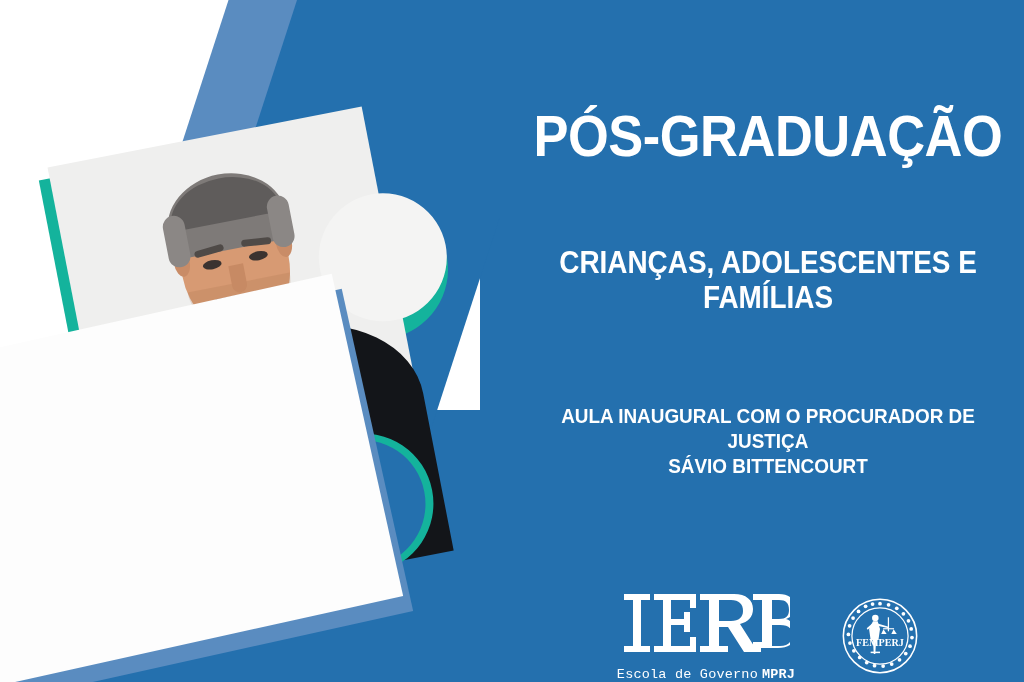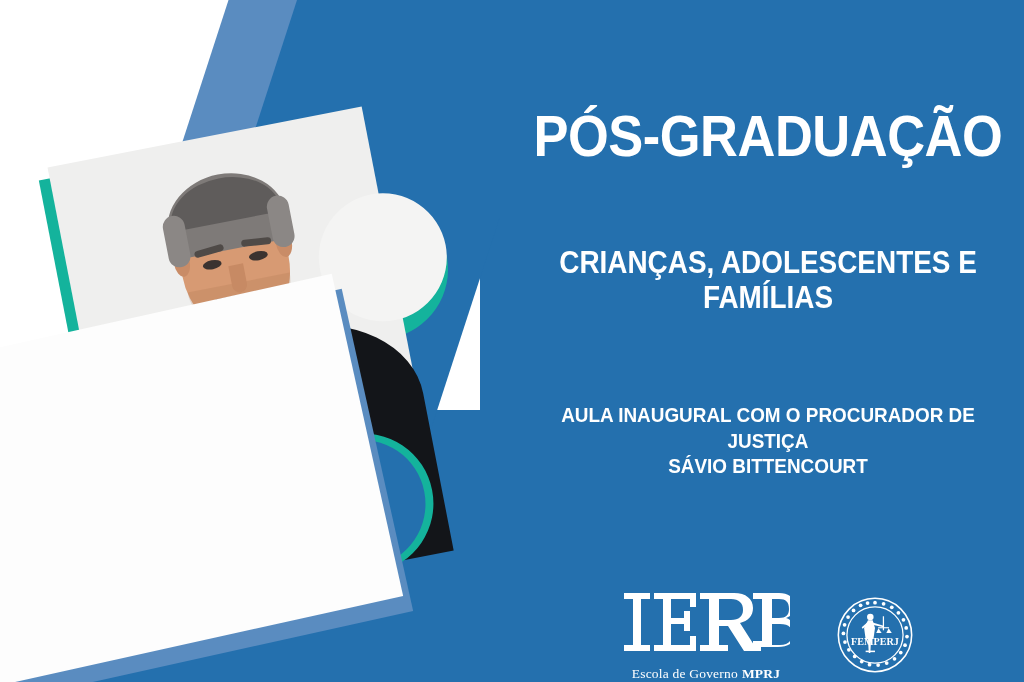--- a/index.html
+++ b/index.html
@@ -264,21 +264,21 @@
   .ierbb-mark{
     font-family:"Liberation Serif", serif;
     font-weight:bold;
     font-size:62px;
     line-height:.92;
     color:#ffffff;
     letter-spacing:-2px;
   }
   .ierbb-sub{
     margin-top:3px;
-    font-family:Liberation Serif, serif;
+    font-family:Liberation Mono, monospace;
     font-size:13.5px;
     color:#ffffff;
     letter-spacing:.2px;
     white-space:nowrap;
   }
   .ierbb-sub b{ font-weight:bold; margin-left:4px; }
 
   .femperj{ width:78px; height:78px; }
 </style>
 </head>

